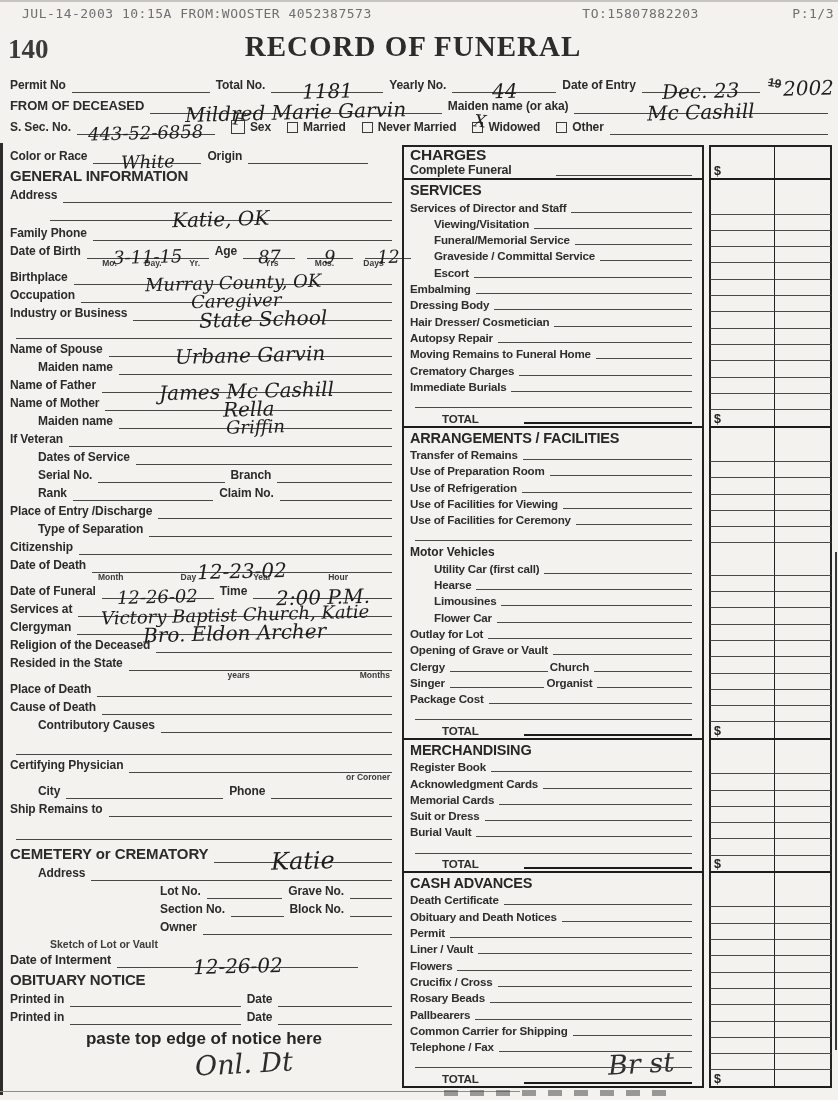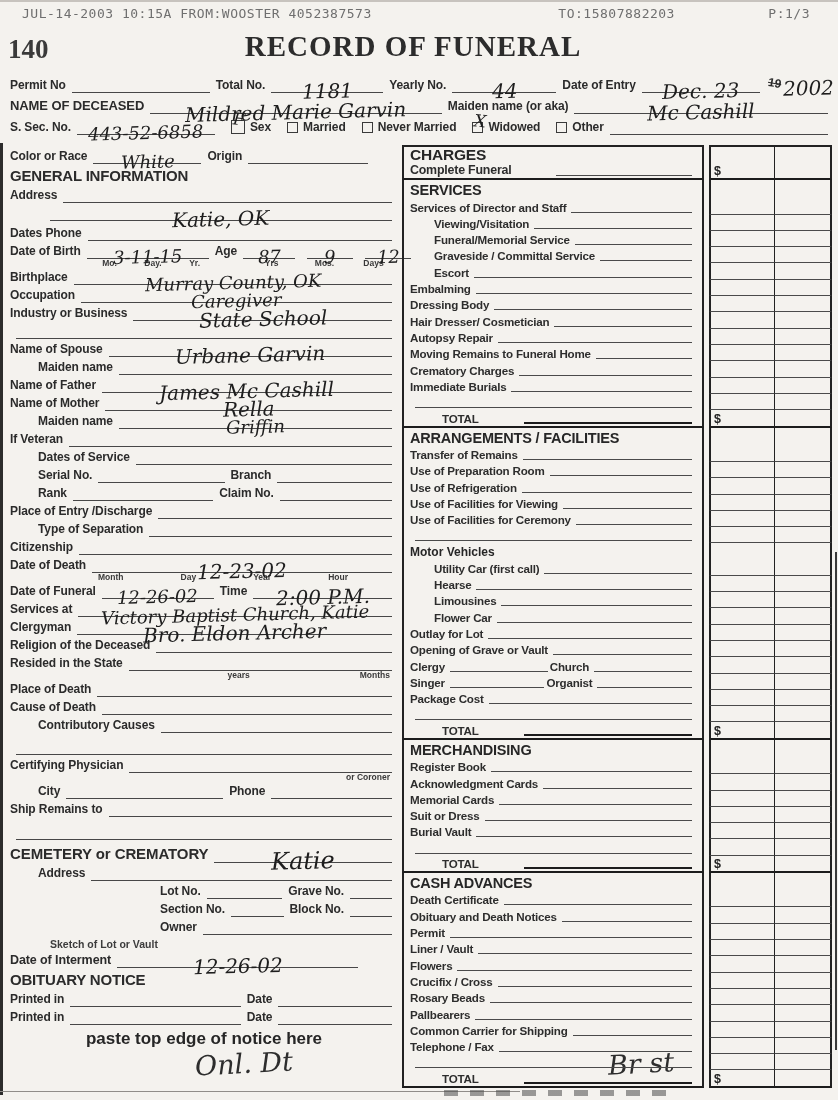--- a/index.html
+++ b/index.html
@@ -9,21 +9,21 @@
     background:#f4f2ee; overflow:hidden;
     font-family:"Liberation Sans", sans-serif; color:#262626;
   }
   
   .tband{position:absolute;top:0;left:0;right:0;height:2px;background:#c7c3be;}
   .eleft{position:absolute;left:0;top:143px;height:952px;width:3px;background:#2c2c2c;}
   .eright{position:absolute;right:1px;top:552px;height:498px;width:2px;background:#3a3a3a;}
   .bline{position:absolute;left:0;top:1091px;width:520px;border-top:1.6px solid #908d89;}
 
   
-  .fax{position:absolute;top:6px;left:22px;right:28px;display:flex;
+  .fax{position:absolute;top:6px;left:22px;right:4px;display:flex;
        font-family:"DejaVu Sans Mono", monospace;font-size:13px;color:#6f6f6f;letter-spacing:.5px;white-space:nowrap;}
   .fax .f1{flex:1;}
   .fax .f2{width:210px;}
 
   .formno{position:absolute;left:8px;top:34px;font-family:"Liberation Serif",serif;font-weight:bold;font-size:27px;color:#3a3a3a;}
   .title{position:absolute;left:0;right:12px;top:30px;text-align:center;font-family:"Liberation Serif",serif;
          font-weight:bold;font-size:29px;letter-spacing:1px;color:#2c2c2c;}
 
   
   .fl{display:flex;align-items:flex-end;margin-bottom:2px;}
@@ -118,21 +118,21 @@
           <span class="hw hw-big">44</span>
         </span>
       <span class="lbl">Date of Entry</span>
       <span class="u nf" style="width:118px">
           <span class="hw hw-big">Dec. 23</span>
         </span>
       <span class="struck">19</span>
       <span class="hw hw-big" style="top:0">2002</span>
     </div>
     <div class="fl">
-      <span class="lbl lbl-caps">NAME OF DECEASED</span>
+      <span class="lbl lbl-caps">FROM OF DECEASED</span>
       <span class="u" style="flex:1.15">
           <span class="hw hw-big">Mildred Marie Garvin</span>
         </span>
       <span class="lbl">Maiden name (or aka)</span>
       <span class="u">
           <span class="hw hw-big">Mc Cashill</span>
         </span>
     </div>
     <div class="fl">
       <span class="lbl">S. Sec. No.</span>
@@ -170,21 +170,21 @@
     <div class="fl">
       <span class="lbl">Address</span>
       <span class="u"></span>
     </div>
     <div class="fl" style="margin-bottom:4px">
       <span class="u" style="margin-left:40px">
           <span class="hw hw-big">Katie, OK</span>
         </span>
     </div>
     <div class="fl">
-      <span class="lbl">Dates Phone</span>
+      <span class="lbl">Family Phone</span>
       <span class="u"></span>
     </div>
     <div class="fl" style="margin-bottom:0">
       <span class="lbl">Date of Birth</span>
       <span class="u nf" style="width:122px">
           <span class="hw">3-11-15</span>
         </span>
       <span class="lbl">Age</span>
       <span class="u nf" style="width:52px">
           <span class="hw">87</span>

